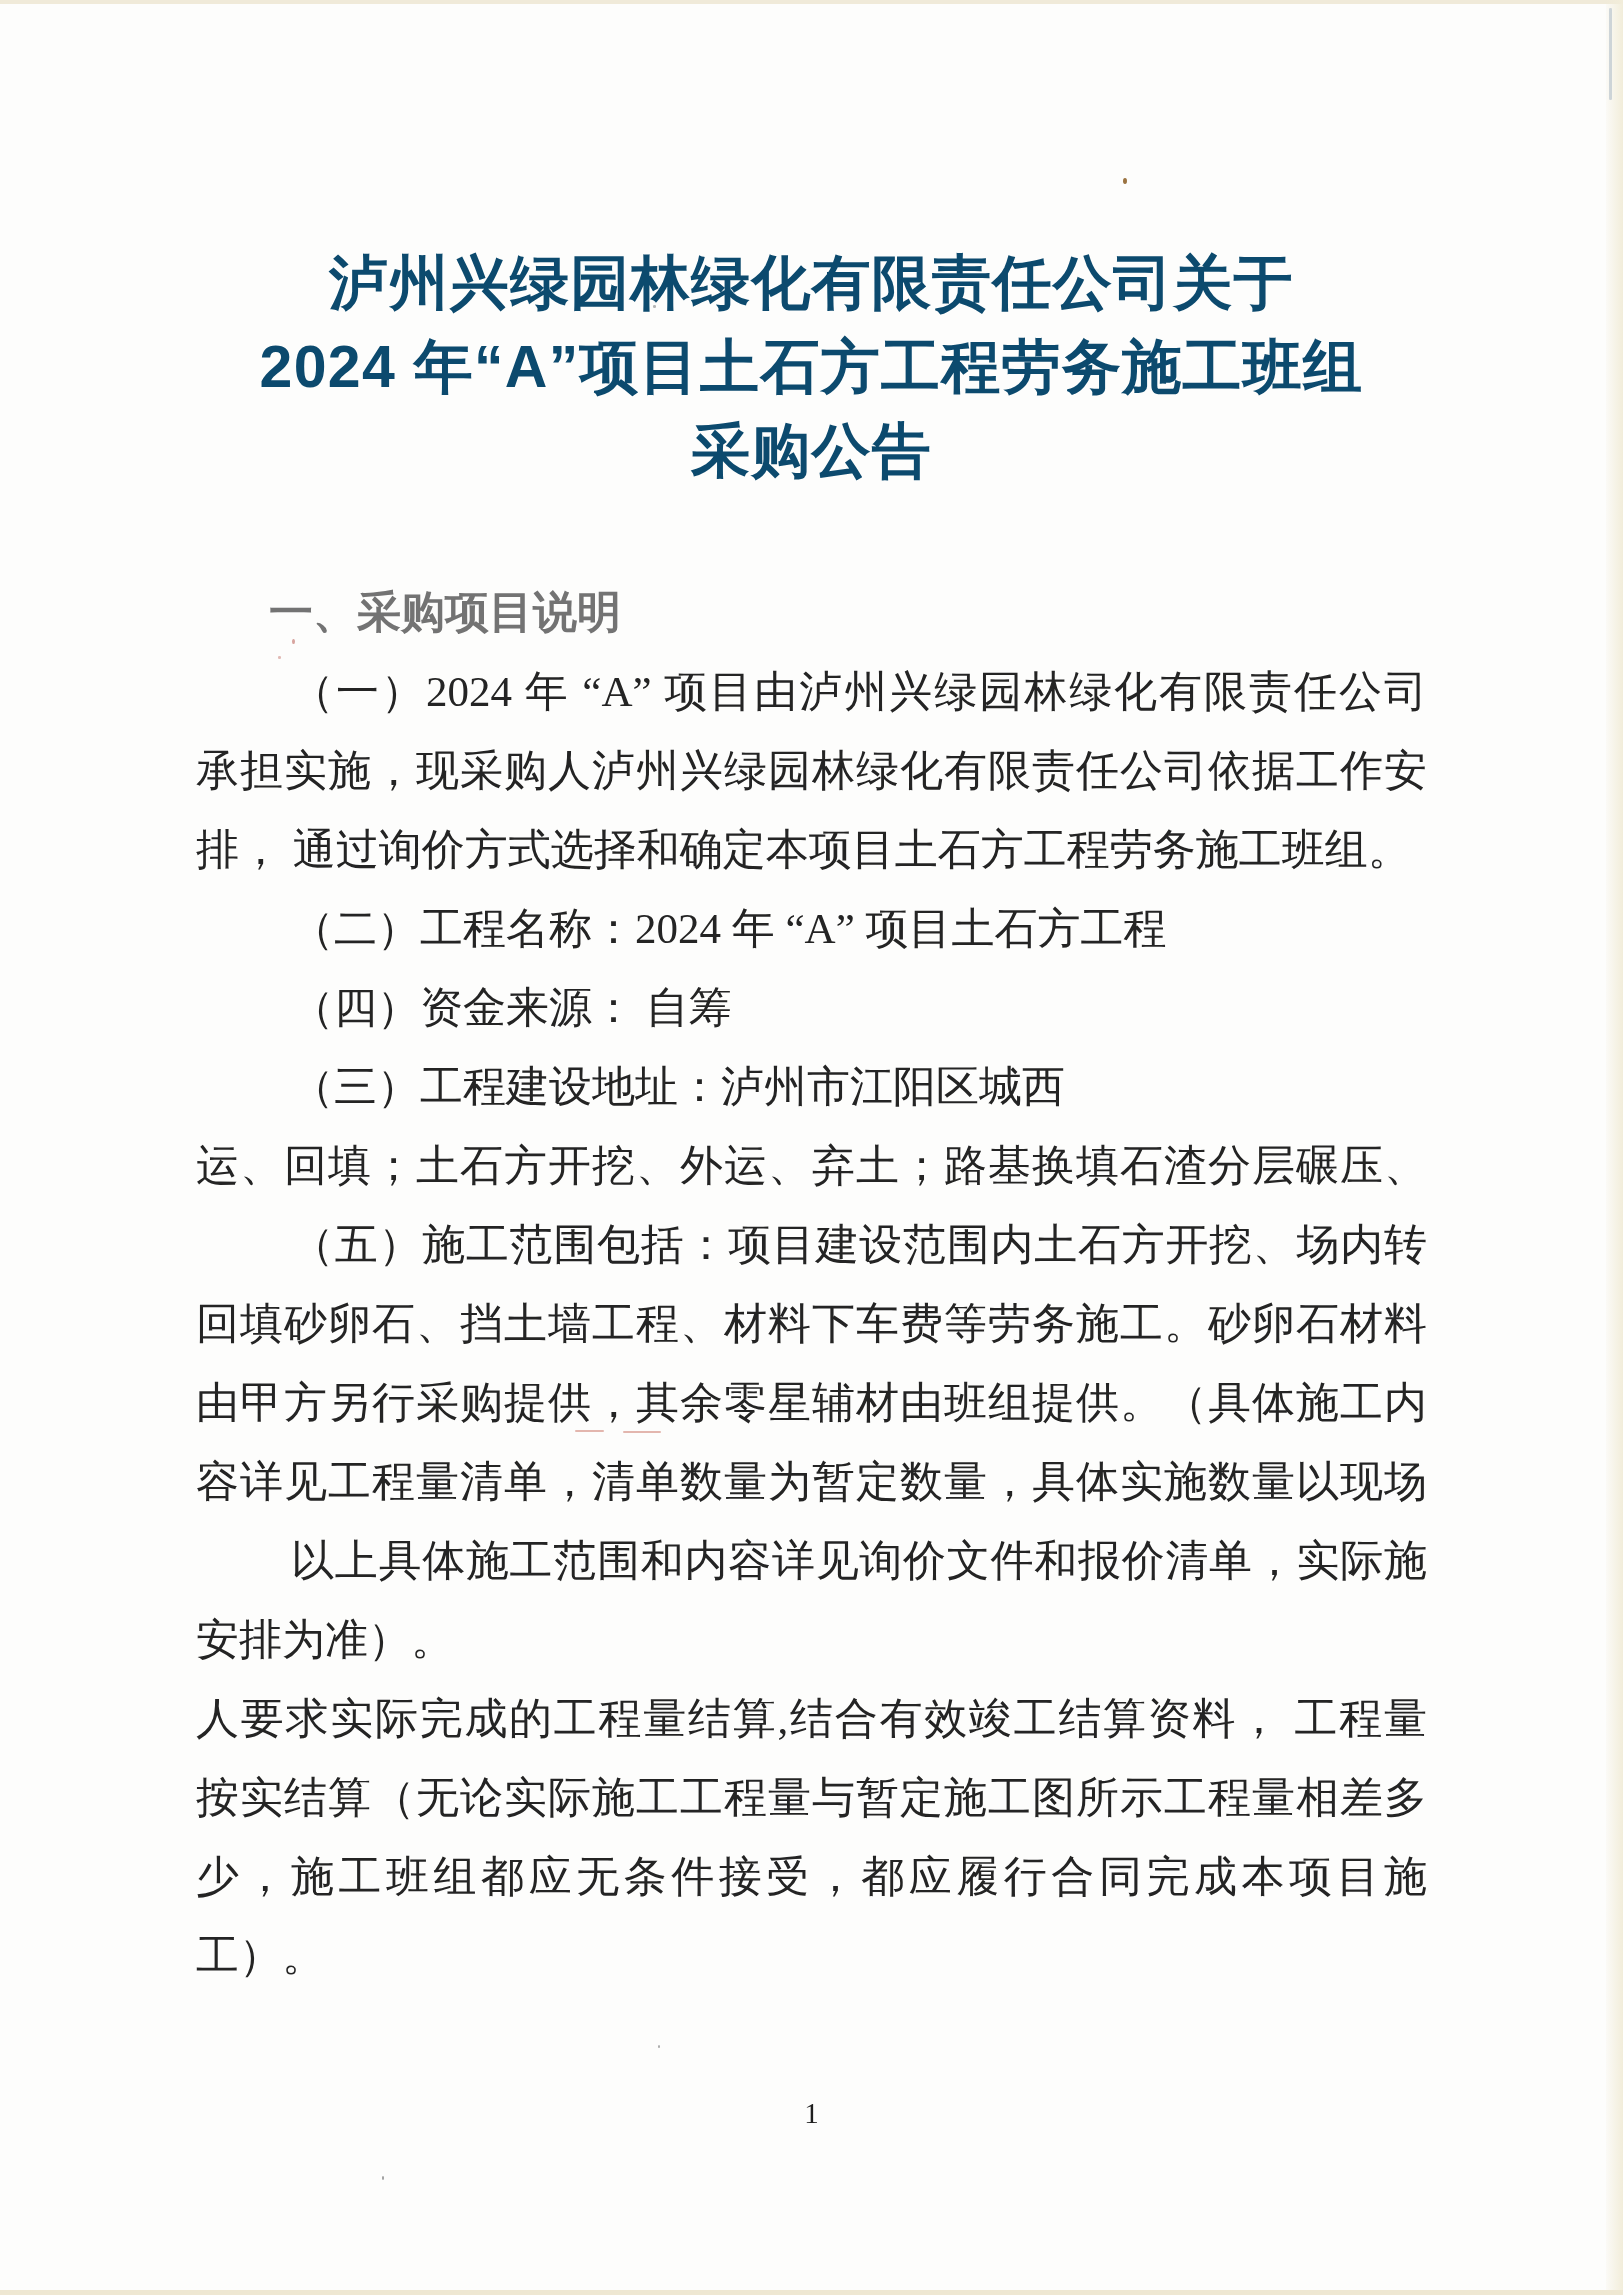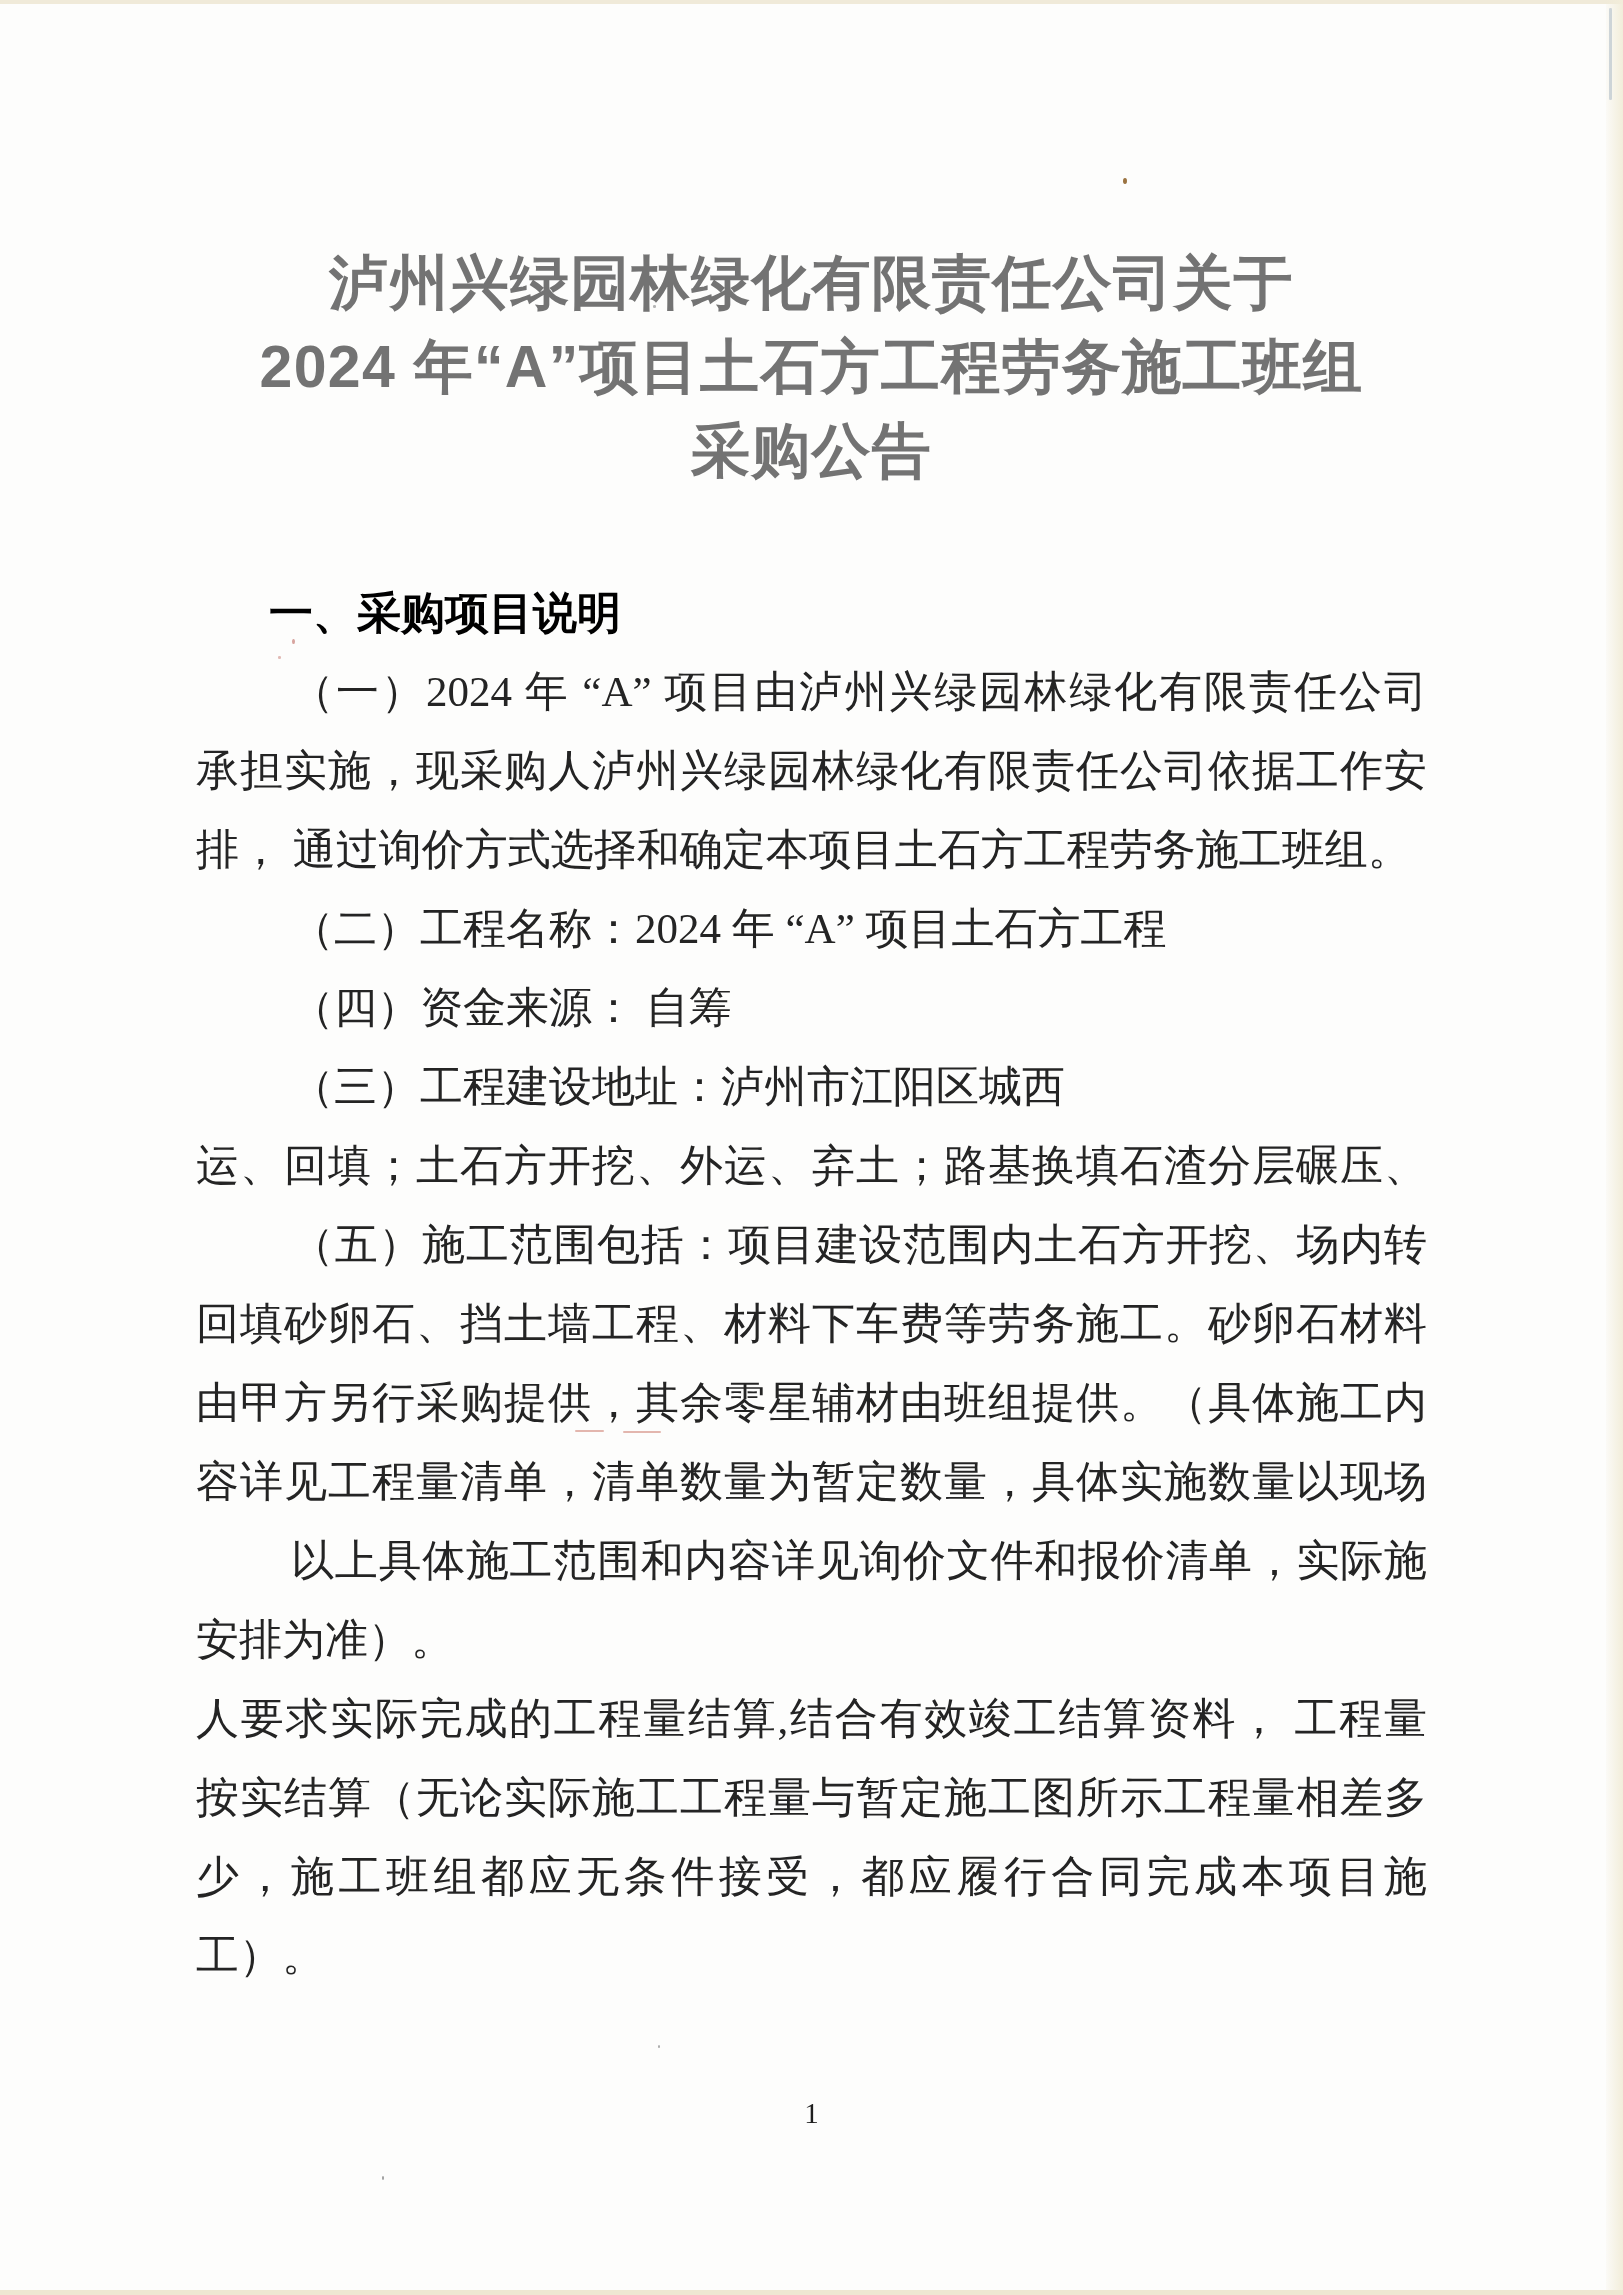--- a/index.html
+++ b/index.html
@@ -62,38 +62,38 @@
     width: 1231px;
   }
 
   .title-block {
     margin-top: 241px;
     text-align: center;
     font-family: "Liberation Sans", sans-serif;
     font-weight: 700;
     font-size: 59px;
     line-height: 84px;
-    color: #737373;
+    color: #0c4a6e;
     letter-spacing: 1.3px;
     white-space: nowrap;
   }
 
   .body-block {
     margin-top: 80px;
     font-size: 43px;
     line-height: 79px;
     color: #242424;
   }
 
   .h-line {
-    font-family: Liberation Sans, sans-serif;
+    font-family: Liberation Serif, serif;
     font-weight: 700;
     font-size: 44px;
     text-indent: 73px;
-    color: #000000;
+    color: #737373;
   }
 
   .b-line {
     text-align: justify;
     text-justify: inter-ideograph;
   }
   .b-line.fill { text-align-last: justify; }
   .b-line.indent { text-indent: 95px; }
 
   .pageno {

